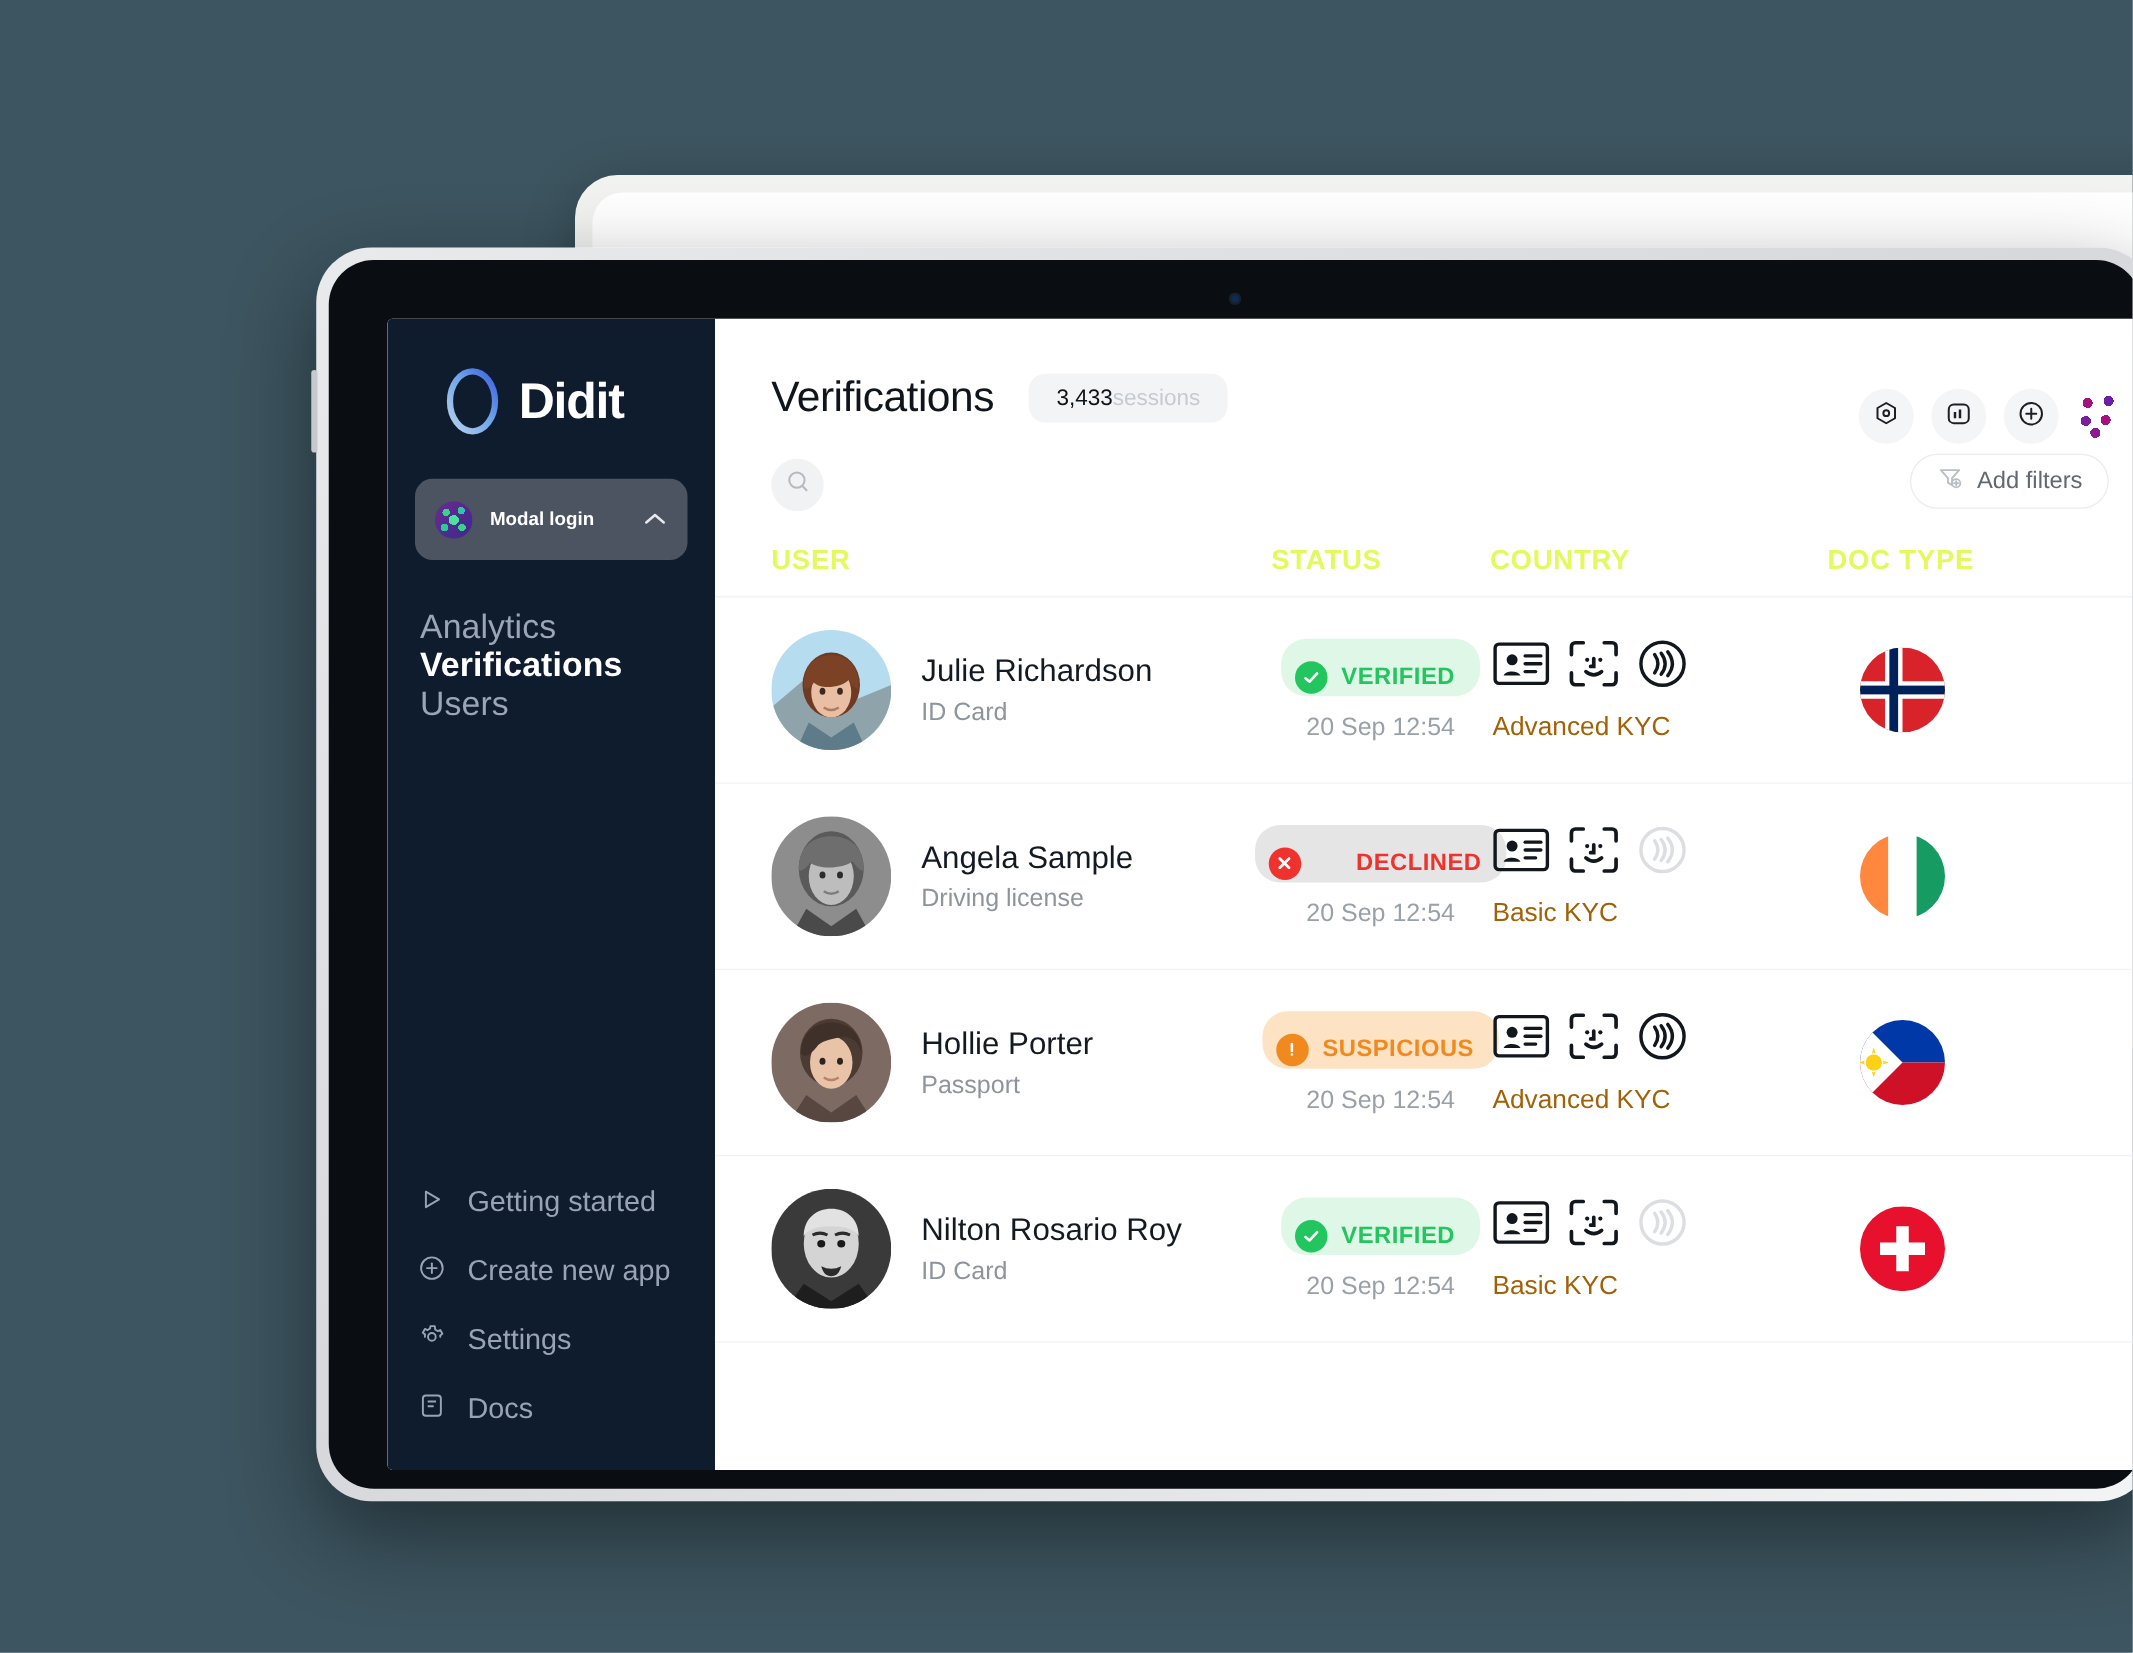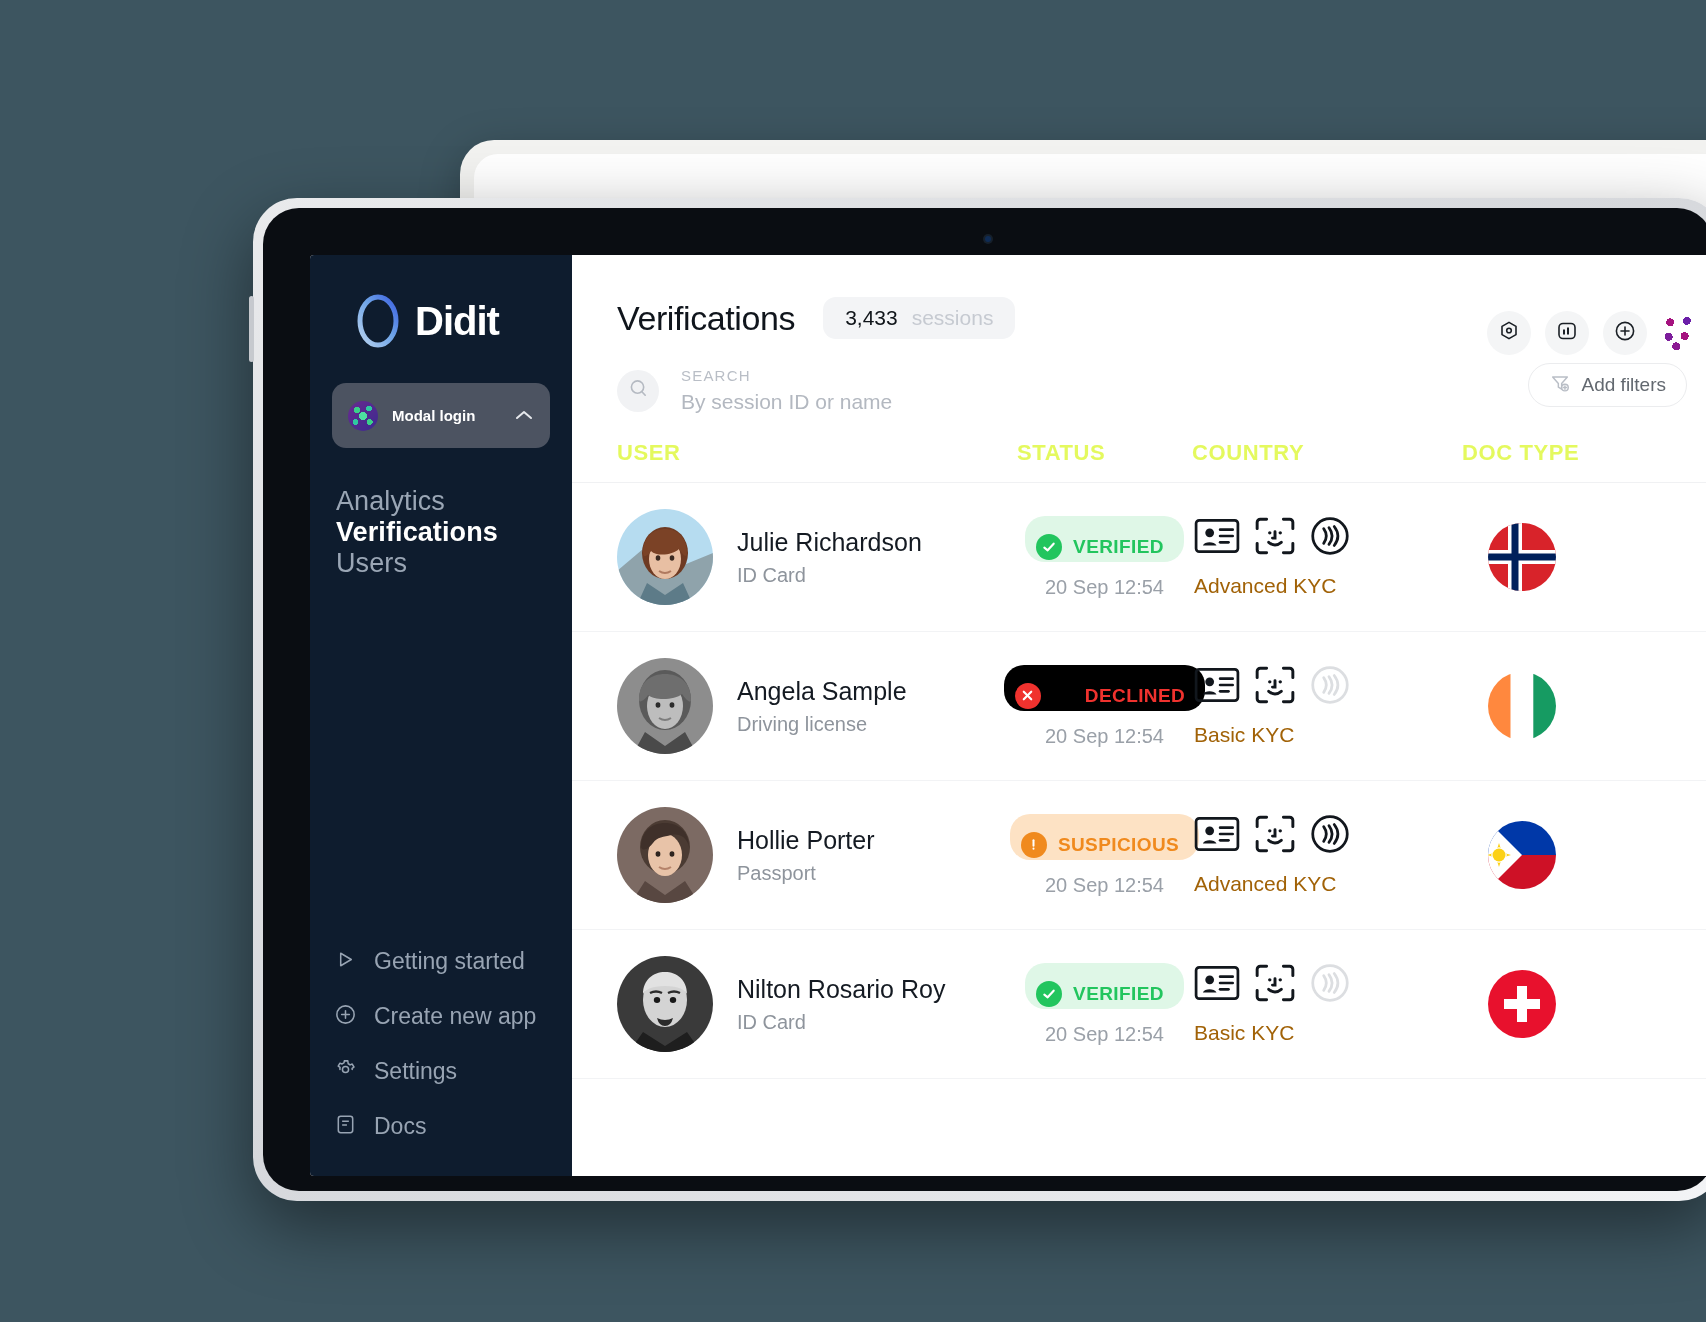--- a/index.html
+++ b/index.html
@@ -109,23 +109,23 @@
   
   .main { flex: 1; background: #ffffff; position: relative; overflow: hidden; }
 
   .topbar { display: flex; align-items: center; padding: 40px 0 0 45px; height: 86px; }
   .page-title { font-size: 34px; font-weight: 500; color: #10151c; letter-spacing: -.4px; }
   .sessions-pill {
     margin-left: 28px;
     background: #f3f4f6;
     border-radius: 13px;
     padding: 9px 22px;
-    font-size: 21px;
+    font-size: 18px;
     color: #0f1419;
-    display:flex; gap:14px; align-items:center;
+    display:flex; gap:0; align-items:center;
   }
   .sessions-pill .unit { color: #c6cad1; }
 
   .top-actions {
     position: absolute; right: 14px; top: 56px;
     display: flex; align-items: center; gap: 14px;
   }
   .round-btn {
     width: 44px; height: 44px; border-radius: 50%;
     background: #f4f5f6;
@@ -193,21 +193,21 @@
     border-radius: 20px; height: 46px;
     display: flex; align-items: center; gap: 11px;
     padding: 16px 20px 0 11px;
     font-size: 19px; font-weight: 700; letter-spacing: .4px;
     white-space: nowrap;
   }
   .badge .dot { width: 26px; height: 26px; border-radius: 50%; display:flex; align-items:center; justify-content:center; flex:0 0 auto; }
   .badge .dot svg { display:block; }
   .badge.verified  { background:#dff7e7; color:#22c55e; }
   .badge.verified .dot { background:#22c55e; }
-  .badge.declined  { background:#000000; color:#f0322e;gap:44px; }
+  .badge.declined  { background:#e5e5e5; color:#f0322e;gap:44px; }
   .badge.declined .dot { background:#f0322e; }
   .badge.suspicious{ background:#fde2c4; color:#f08a1e; }
   .badge.suspicious .dot { background:#f08a1e; }
   .timestamp { font-size: 20px; color: #9aa0a8; margin-top: 14px; white-space: nowrap; }
 
   .country-cell { width: 270px; display: flex; flex-direction: column; align-items: flex-start; padding-left: 2px; }
   .kyc-icons { display: flex; align-items: center; gap: 14px; }
   .kyc-label { font-size: 21px; color: #a16207; margin-top: 14px; }
 
   .doc-cell { width: 200px; display: flex; align-items: center; justify-content: flex-start; padding-left: 26px; }
@@ -347,24 +347,20 @@
 
           <div class="searchbar">
             <div class="search-circle">
               <span>
                 <svg viewBox="0 0 24 24" width="23" height="23" fill="none" stroke="#b5bac2" stroke-width="1.7" stroke-linecap="round">
                     <circle cx="11" cy="10.5" r="6.4"></circle>
                     <line x1="15.8" y1="15.6" x2="19" y2="19"></line>
                   </svg>
               </span>
             </div>
-            <div class="search-fields">
-              <div class="search-label">SEARCH</div>
-              <div class="search-input">By session ID or name</div>
-            </div>
             <div class="add-filters">
               <span>
                 <svg viewBox="0 0 24 24" width="22" height="22" fill="none" stroke="#b9bec6" stroke-width="1.6" stroke-linejoin="round" stroke-linecap="round">
                     <path d="M4 5.5h16l-6.2 7v6.2l-3.6-2.2v-4z"></path>
                     <circle cx="17.4" cy="17" r="3.6" fill="#fff"></circle>
                     <line x1="17.4" y1="15.2" x2="17.4" y2="18.8"></line>
                     <line x1="15.6" y1="17" x2="19.2" y2="17"></line>
                   </svg>
               </span>
               <span>Add filters</span>

